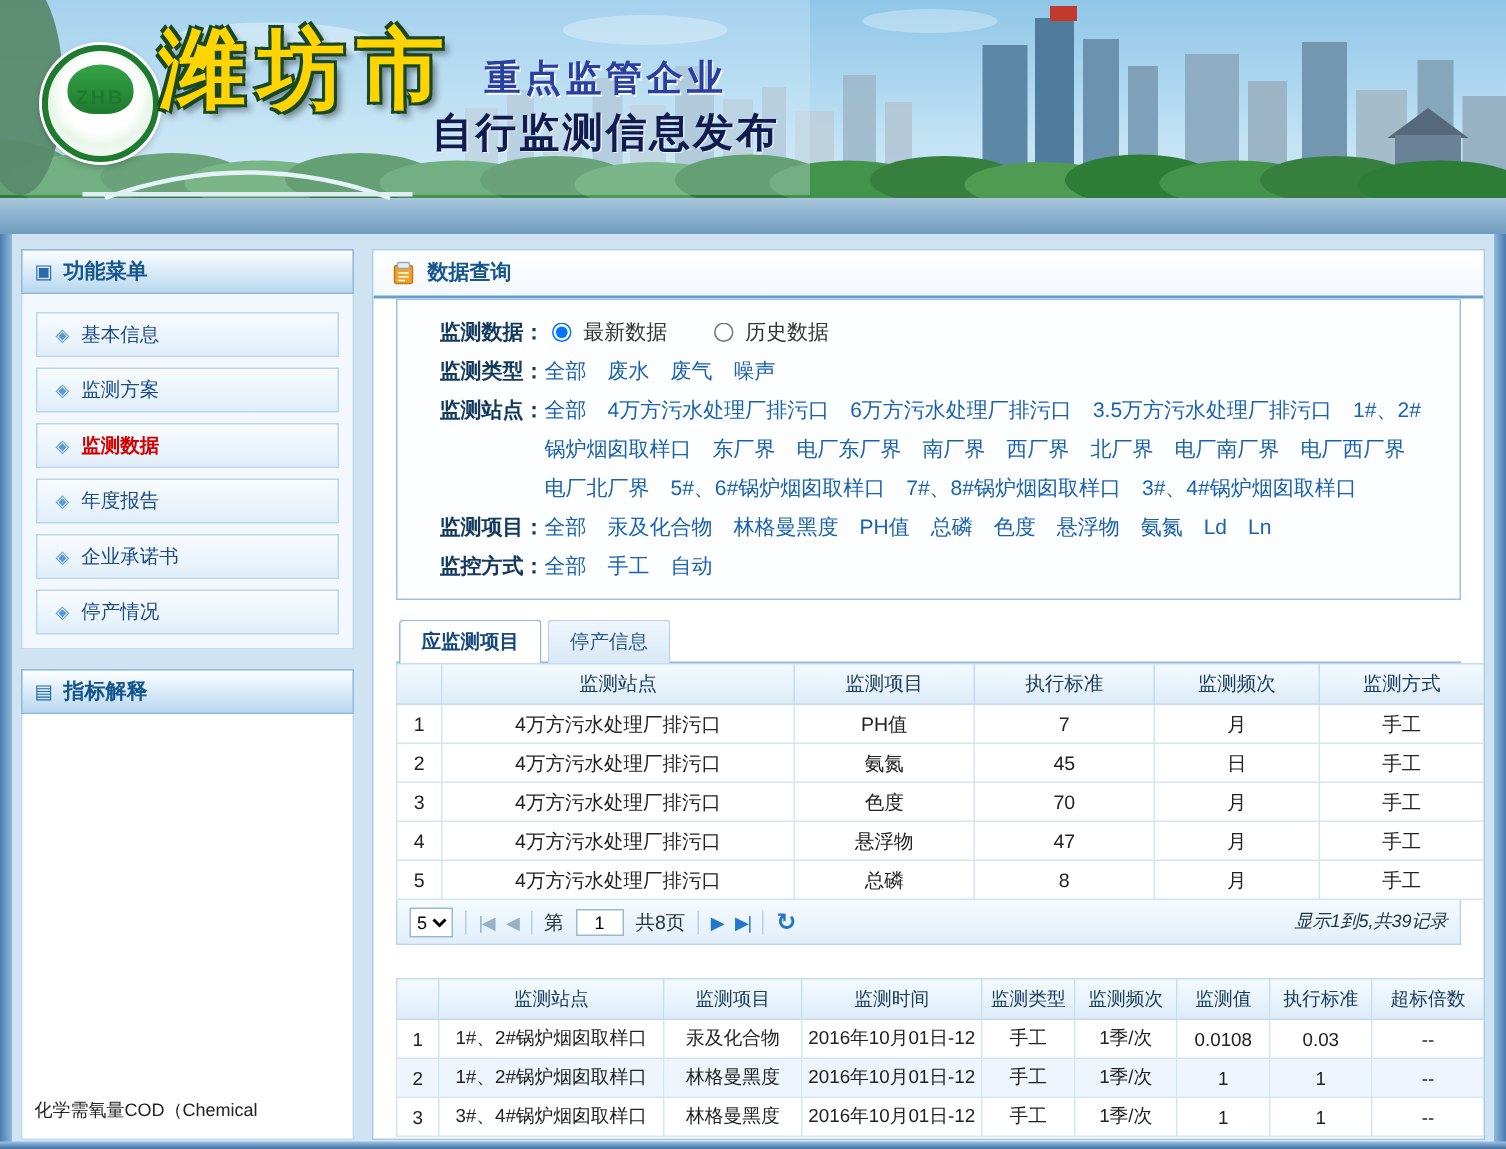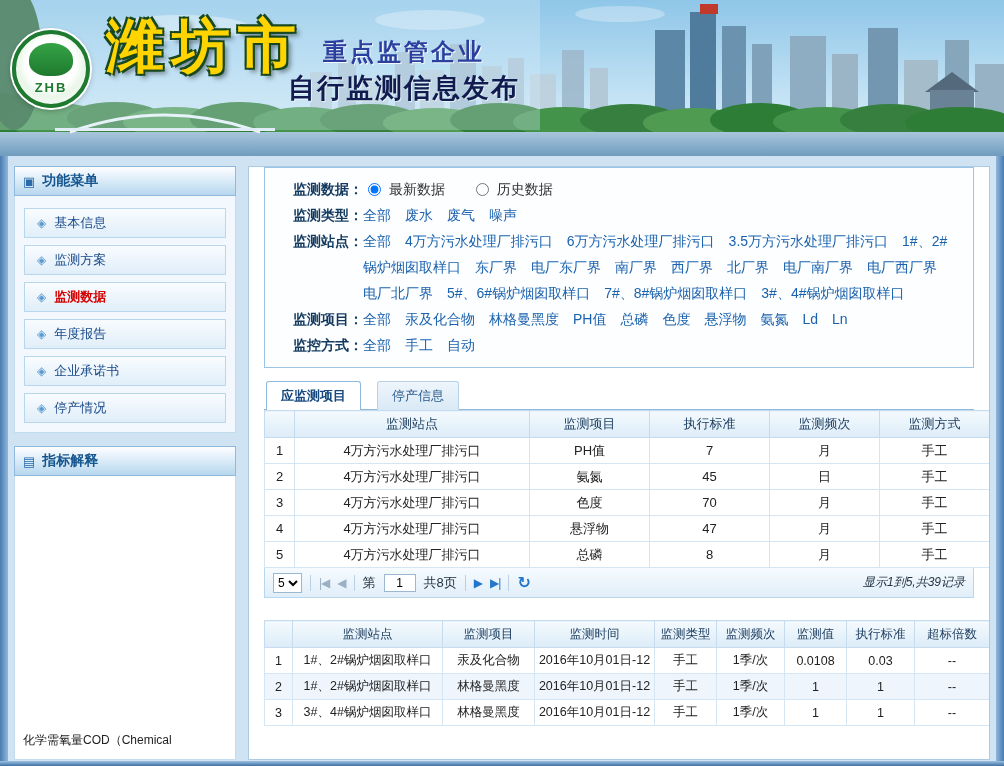--- a/index.html
+++ b/index.html
@@ -9,24 +9,24 @@
     background:#6e9dc9;
     font-family:"Liberation Sans","DejaVu Sans",sans-serif;
     font-size:13px;
   }
   .page { position:relative; width:1004px; height:766px; background:#cfe3f3; overflow:hidden; }
 
   
   .banner { position:relative; width:1004px; height:156px; overflow:hidden; }
   .banner svg { display:block; width:1004px; height:156px; }
   .logo {
-    position:absolute; left:12px; top:30px; width:78px; height:78px; border-radius:50%;
+    position:absolute; left:28px; top:30px; width:78px; height:78px; border-radius:50%;
     background:radial-gradient(circle at 50% 42%, #ffffff 46%, #eaf6ea 62%, #ffffff 100%);
     border:4px solid #1e7a2e; box-shadow:0 0 0 2px #fff, 0 2px 6px rgba(0,0,0,.35);
-    display:flex; align-items:flex-end; justify-content:center;
+    display:flex; align-items:center; justify-content:center;
   }
   .logo::before {
     content:""; position:absolute; left:13px; top:9px; right:13px; height:33px;
     border-radius:50% 50% 42% 42%;
     background:linear-gradient(#35a346,#1e7a2e);
   }
   .logo-zhb { position:relative; color:#1e7a2e; font-weight:bold; font-size:13px; letter-spacing:2px; margin-bottom:9px; }
   .city-title {
     position:absolute; left:106px; top:8px;
     font-size:58px; font-weight:bold; letter-spacing:8px;
@@ -79,21 +79,21 @@
   .main-body { padding:0 15px 0; overflow:hidden; }
 
   .filter-box { border:1px solid #9cc4e4; background:#fcfeff; padding:8px 12px 9px; }
   .frow { display:flex; line-height:26px; font-size:14px; }
   .flabel { flex:none; width:86px; text-align:right; font-weight:bold; color:#13395f; white-space:nowrap; }
   .fopts { flex:1; color:var(--accent,#1b62ae); }
   .fopts a { color:var(--accent,#1b62ae); text-decoration:none; margin-right:14px; }
   .radio-opt { margin-right:22px; color:#333; cursor:pointer; }
   .radio-opt input { vertical-align:-2px; margin-right:4px; }
 
-  .tabs { margin-top:12px; border-bottom:1px solid #8fbade; display:flex; gap:16px; padding-left:2px; }
+  .tabs { margin-top:12px; border-bottom:1px solid #8fbade; display:flex; gap:4px; padding-left:2px; }
   .tab {
     padding:5px 14px 5px; font-size:13px; cursor:pointer;
     border:1px solid #b5d2e8; border-bottom:none; border-radius:3px 3px 0 0;
     background:linear-gradient(#eef5fb,#d9e9f6); color:#2a5a8a; position:relative; top:1px;
   }
   .tab.active { background:#ffffff; font-weight:bold; color:#14487e; border-color:#8fbade; }
 
   table.data-table { width:100%; border-collapse:collapse; table-layout:fixed; font-size:13px; color:#222; }
   table.data-table th {
     background:linear-gradient(#f4fafe,#dcecf8); border:1px solid #c6dcee;
@@ -243,20 +243,32 @@
       <div class="panel-header indicator-header">
         <span class="ph-icon">▤</span>
         <span>指标解释</span>
       </div>
       <div class="indicator-panel">
         <div class="indicator-text">化学需氧量COD（Chemical</div>
       </div>
     </div>
 
     <div class="main">
+      <div class="main-header">
+        <span class="doc-icon">
+          <svg width="16" height="16" viewBox="0 0 16 16">
+            <rect x="2" y="3" width="12" height="12" rx="1.5" fill="#f0a32a" stroke="#c07a10"></rect>
+            <rect x="4" y="1" width="8" height="4" rx="1" fill="#e8edf2" stroke="#9aa8b5"></rect>
+            <line x1="4.5" y1="8" x2="11.5" y2="8" stroke="#ffffff"></line>
+            <line x1="4.5" y1="10.5" x2="11.5" y2="10.5" stroke="#ffffff"></line>
+            <line x1="4.5" y1="13" x2="9" y2="13" stroke="#ffffff"></line>
+          </svg>
+        </span>
+        <span>数据查询</span>
+      </div>
 
       <div class="main-body">
 
         <div class="filter-box">
           <div class="frow">
             <span class="flabel">监测数据：</span>
             <span class="fopts">
               <label class="radio-opt">
                 <input type="radio" name="dtype" checked="" style="">
                 <span>最新数据</span>

